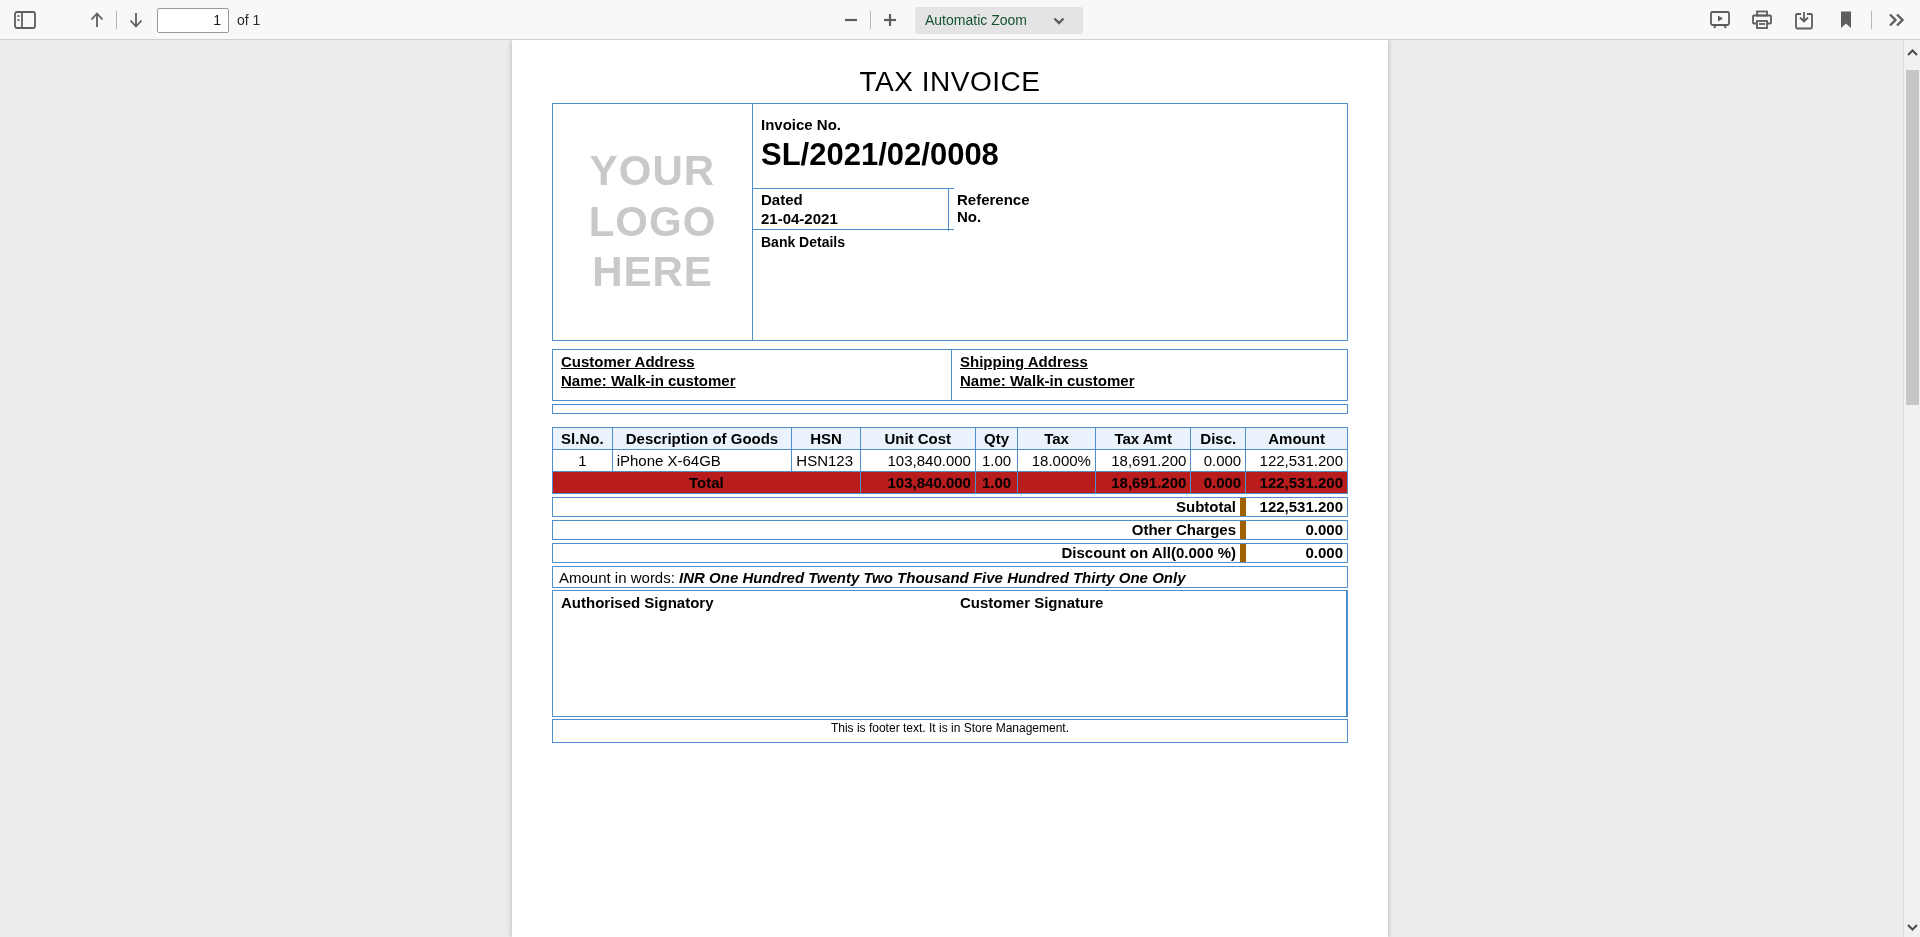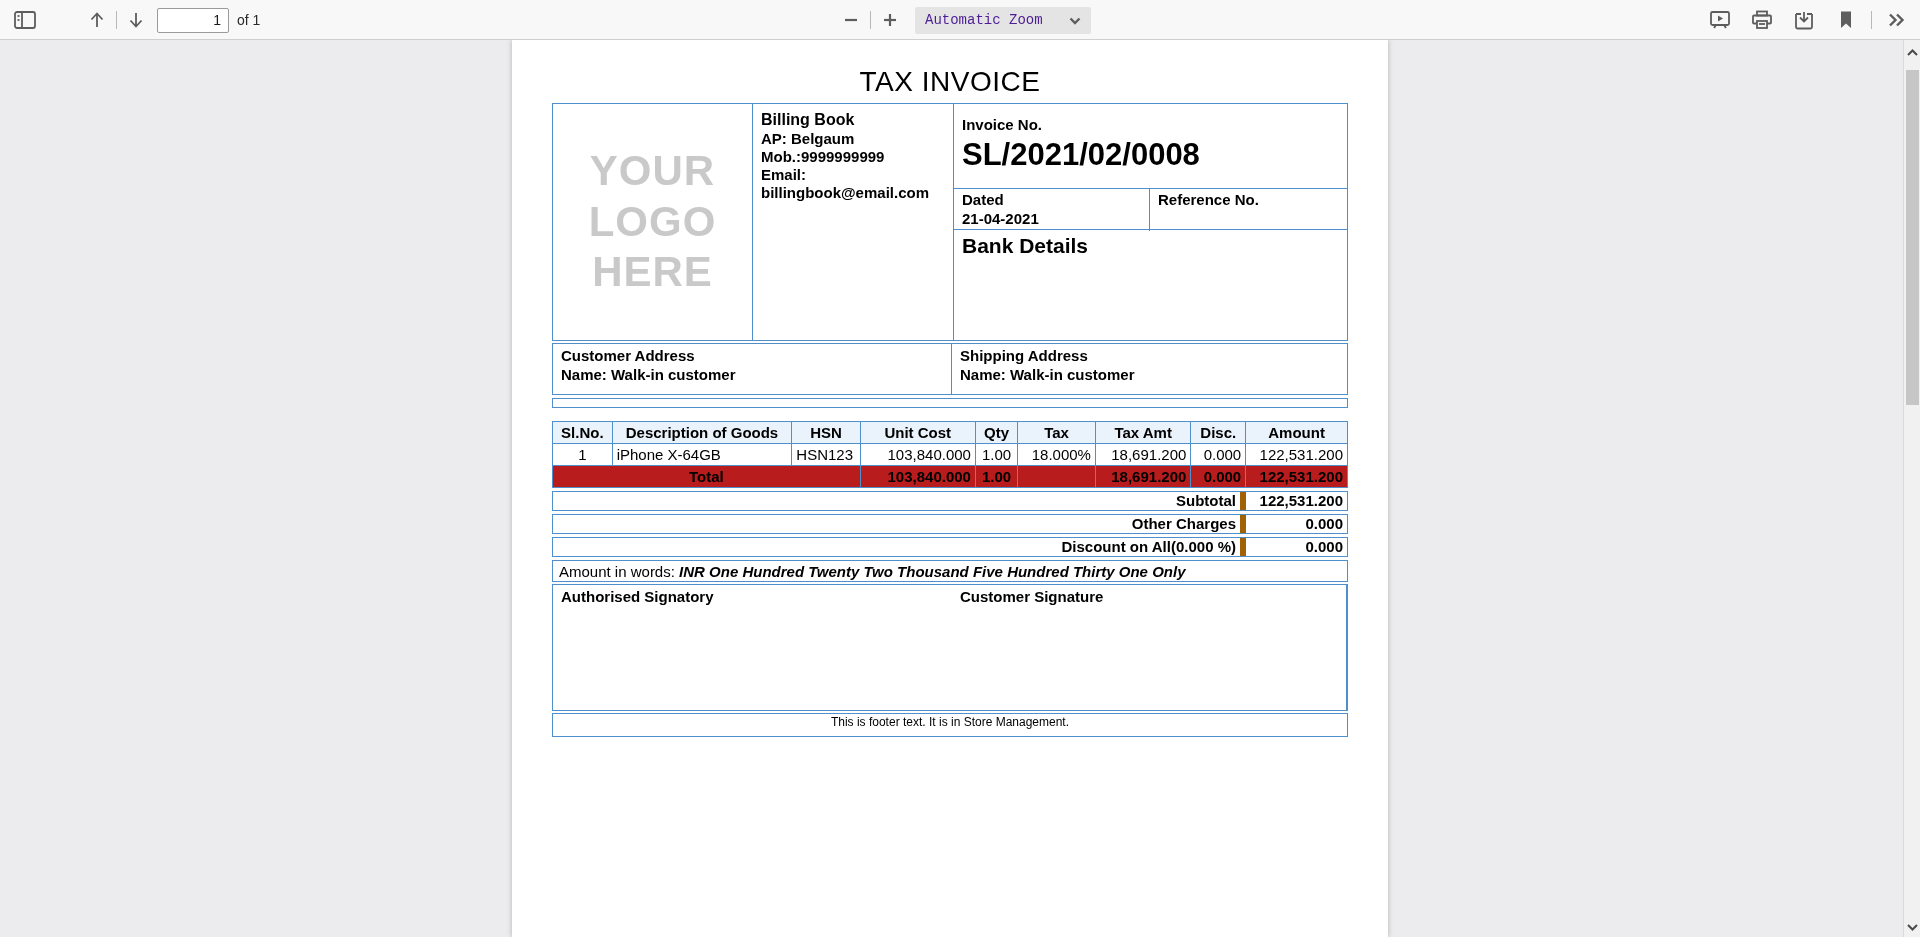--- a/index.html
+++ b/index.html
@@ -15,21 +15,21 @@
   .tb-btn { background:none; border:none; width:30px; height:30px; display:flex;
     align-items:center; justify-content:center; cursor:pointer; border-radius:2px; }
   .tb-btn svg { display:block; }
   .tb-sep { width:1px; height:18px; background:#b8b8b8; margin:0 4px; }
   .page-input { width:72px; height:25px; border:1px solid #9a9a9a; border-radius:2px;
     background:#fff; text-align:right; padding-right:7px; font-size:14px;
     font-family:"Liberation Sans",sans-serif; color:#1a1a1a; margin-left:6px; }
   .of-label { font-size:14px; color:#2a2a2a; margin-left:8px; }
   .zoom-select { height:27px; min-width:168px; background:#e4e4e4; border-radius:2px;
     margin-left:10px; display:flex; align-items:center; padding:0 10px; cursor:pointer; }
-  .zoom-select-label { font-size:14px; color:#4c1d95; margin-right:26px;font-family:Liberation Mono, monospace; }
+  .zoom-select-label { font-size:14px; color:#14532d; margin-right:26px; }
   .gap28 { width:12px; }
   .ml40 { margin-left:42px; }
 
   
   .viewer { position:absolute; left:0; top:40px; width:1920px; height:897px; background:#ececee; }
   .vscrollbar { position:absolute; right:0; top:0; width:17px; height:897px;
     background:#f1f1f2; border-left:1px solid #dadada; }
   .vthumb { position:absolute; left:2px; top:30px; width:13px; height:335px; background:#c6c6c6; }
   .scroll-arrow { position:absolute; left:0; width:17px; height:16px; display:flex;
     align-items:center; justify-content:center; cursor:pointer; }
@@ -50,23 +50,23 @@
   .seller-cell { border-right:1px solid #4e8fcc; padding:6px 8px; font-weight:bold; font-size:15px; line-height:1.22; }
   .seller-name { font-size:16px; }
   .meta-cell { display:flex; flex-direction:column;margin-top:6px; }
   .invno-box { height:78px; padding:6px 8px; }
   .invno-label { font-weight:bold; font-size:15px; }
   .invno-value { font-weight:bold; font-size:31px; margin-top:4px; }
   .dated-row { display:grid; grid-template-columns:196px 1fr; height:42px;
     border-top:1px solid #4e8fcc; border-bottom:1px solid #4e8fcc; }
   .dated-cell { border-right:1px solid #4e8fcc; padding:2px 8px; font-weight:bold; font-size:15px; line-height:1.25; }
   .ref-cell { padding:2px 8px; font-weight:bold; font-size:15px; }
-  .bank-box { flex:1; padding:4px 8px; font-weight:bold; font-size:21px; }
-
-  .addr { display:grid; grid-template-columns:399px 1fr; height:52px; margin-top:2px; }
+  .bank-box { flex:1; padding:4px 8px; font-weight:bold; font-size:14px; }
+
+  .addr { display:grid; grid-template-columns:399px 1fr; height:52px; margin-top:8px;text-decoration:underline; }
   .addr-cell { padding:3px 8px; font-weight:bold; font-size:15px; line-height:1.25; }
   .addr-cell.left { border-right:1px solid #4e8fcc; }
 
   .spacer-strip { height:10px; margin-top:3px; }
 
   .items { width:100%; border-collapse:collapse; margin-top:13px; font-size:15px; }
   .items td, .items th { border:1px solid #4e8fcc; padding:1px 4px; height:22px; }
   .items th { background:#eaf2fb; font-weight:bold; text-align:center; }
   .items .trow td { background:#b91c1c; font-weight:bold; }
   .c-center{text-align:center;} .c-left{text-align:left;} .c-right{text-align:right;}
@@ -211,27 +211,20 @@
 
       <div class="inv-title">TAX INVOICE</div>
 
       <div class="hdr bluebrd">
         <div class="logo-cell">
           <div class="logo-text">
             <div>YOUR</div>
             <div>LOGO</div>
             <div>HERE</div>
           </div>
-        </div>
-        <div class="seller-cell">
-          <div class="seller-name">Billing Book</div>
-          <div>AP: Belgaum</div>
-          <div>Mob.:9999999999</div>
-          <div>Email:</div>
-          <div>billingbook@email.com</div>
         </div>
         <div class="meta-cell">
           <div class="invno-box">
             <div class="invno-label">Invoice No.</div>
             <div class="invno-value">SL/2021/02/0008</div>
           </div>
           <div class="dated-row">
             <div class="dated-cell">
               <div>Dated</div>
               <div>21-04-2021</div>

